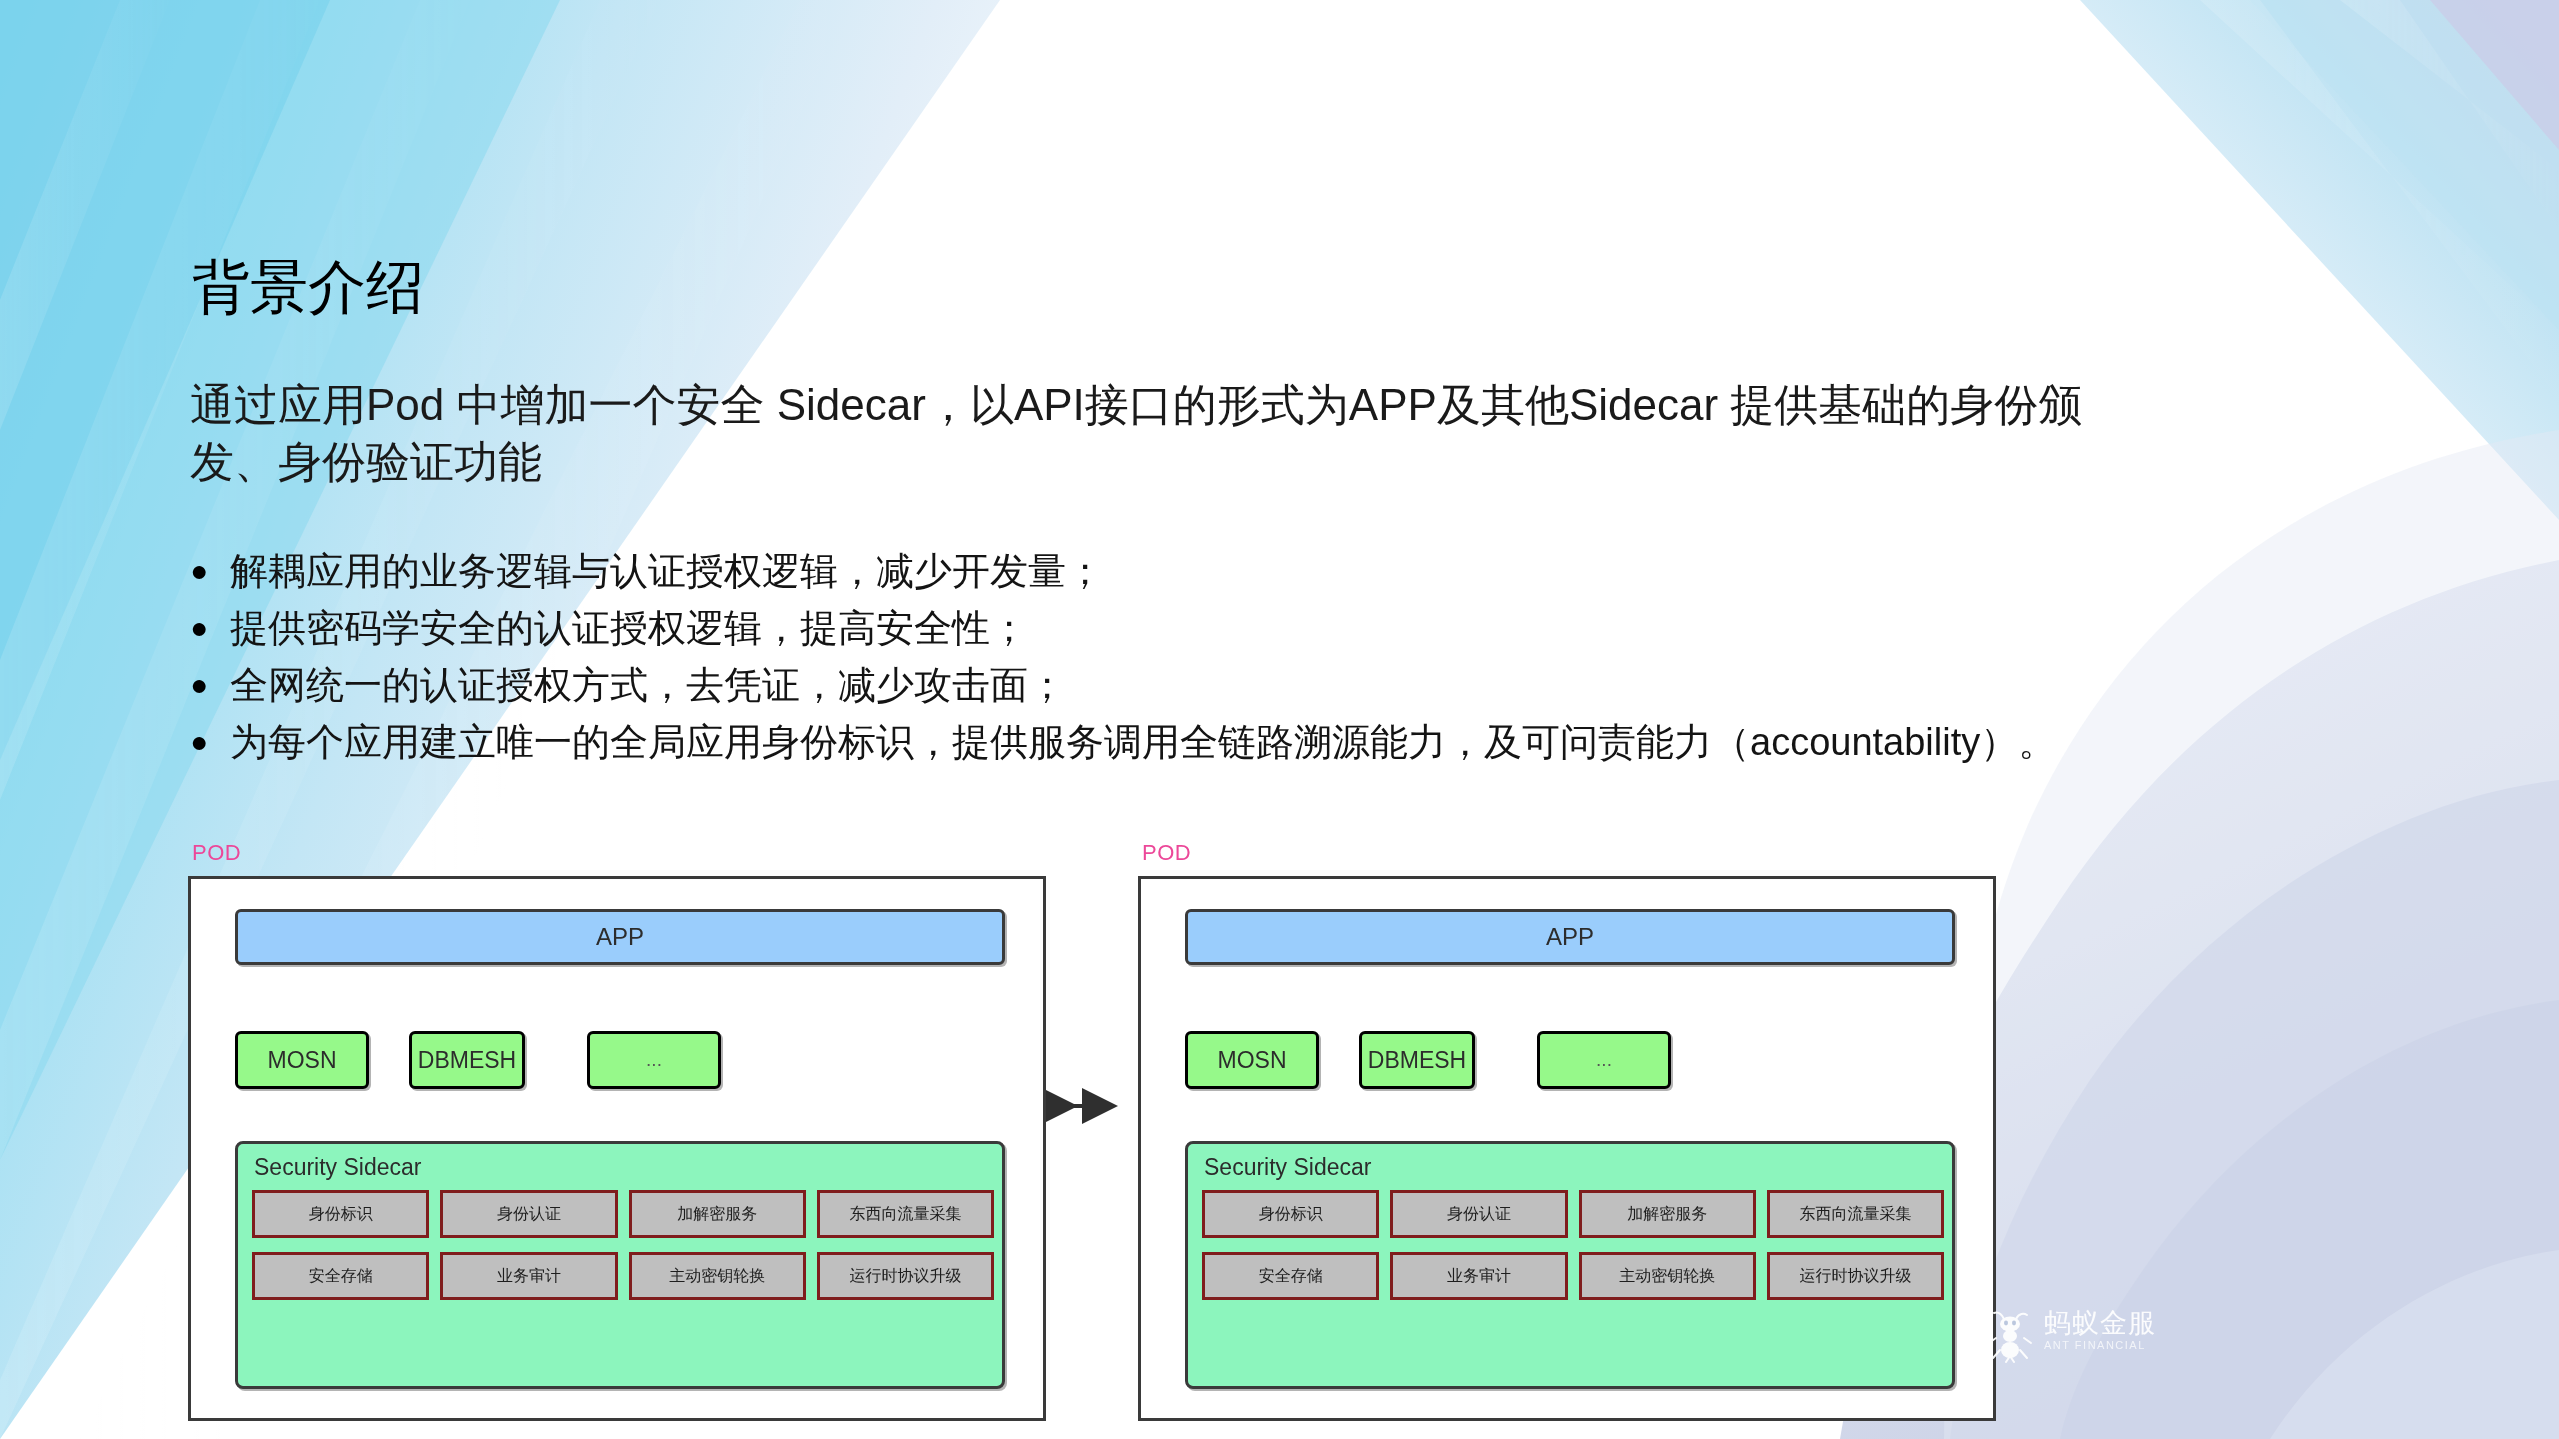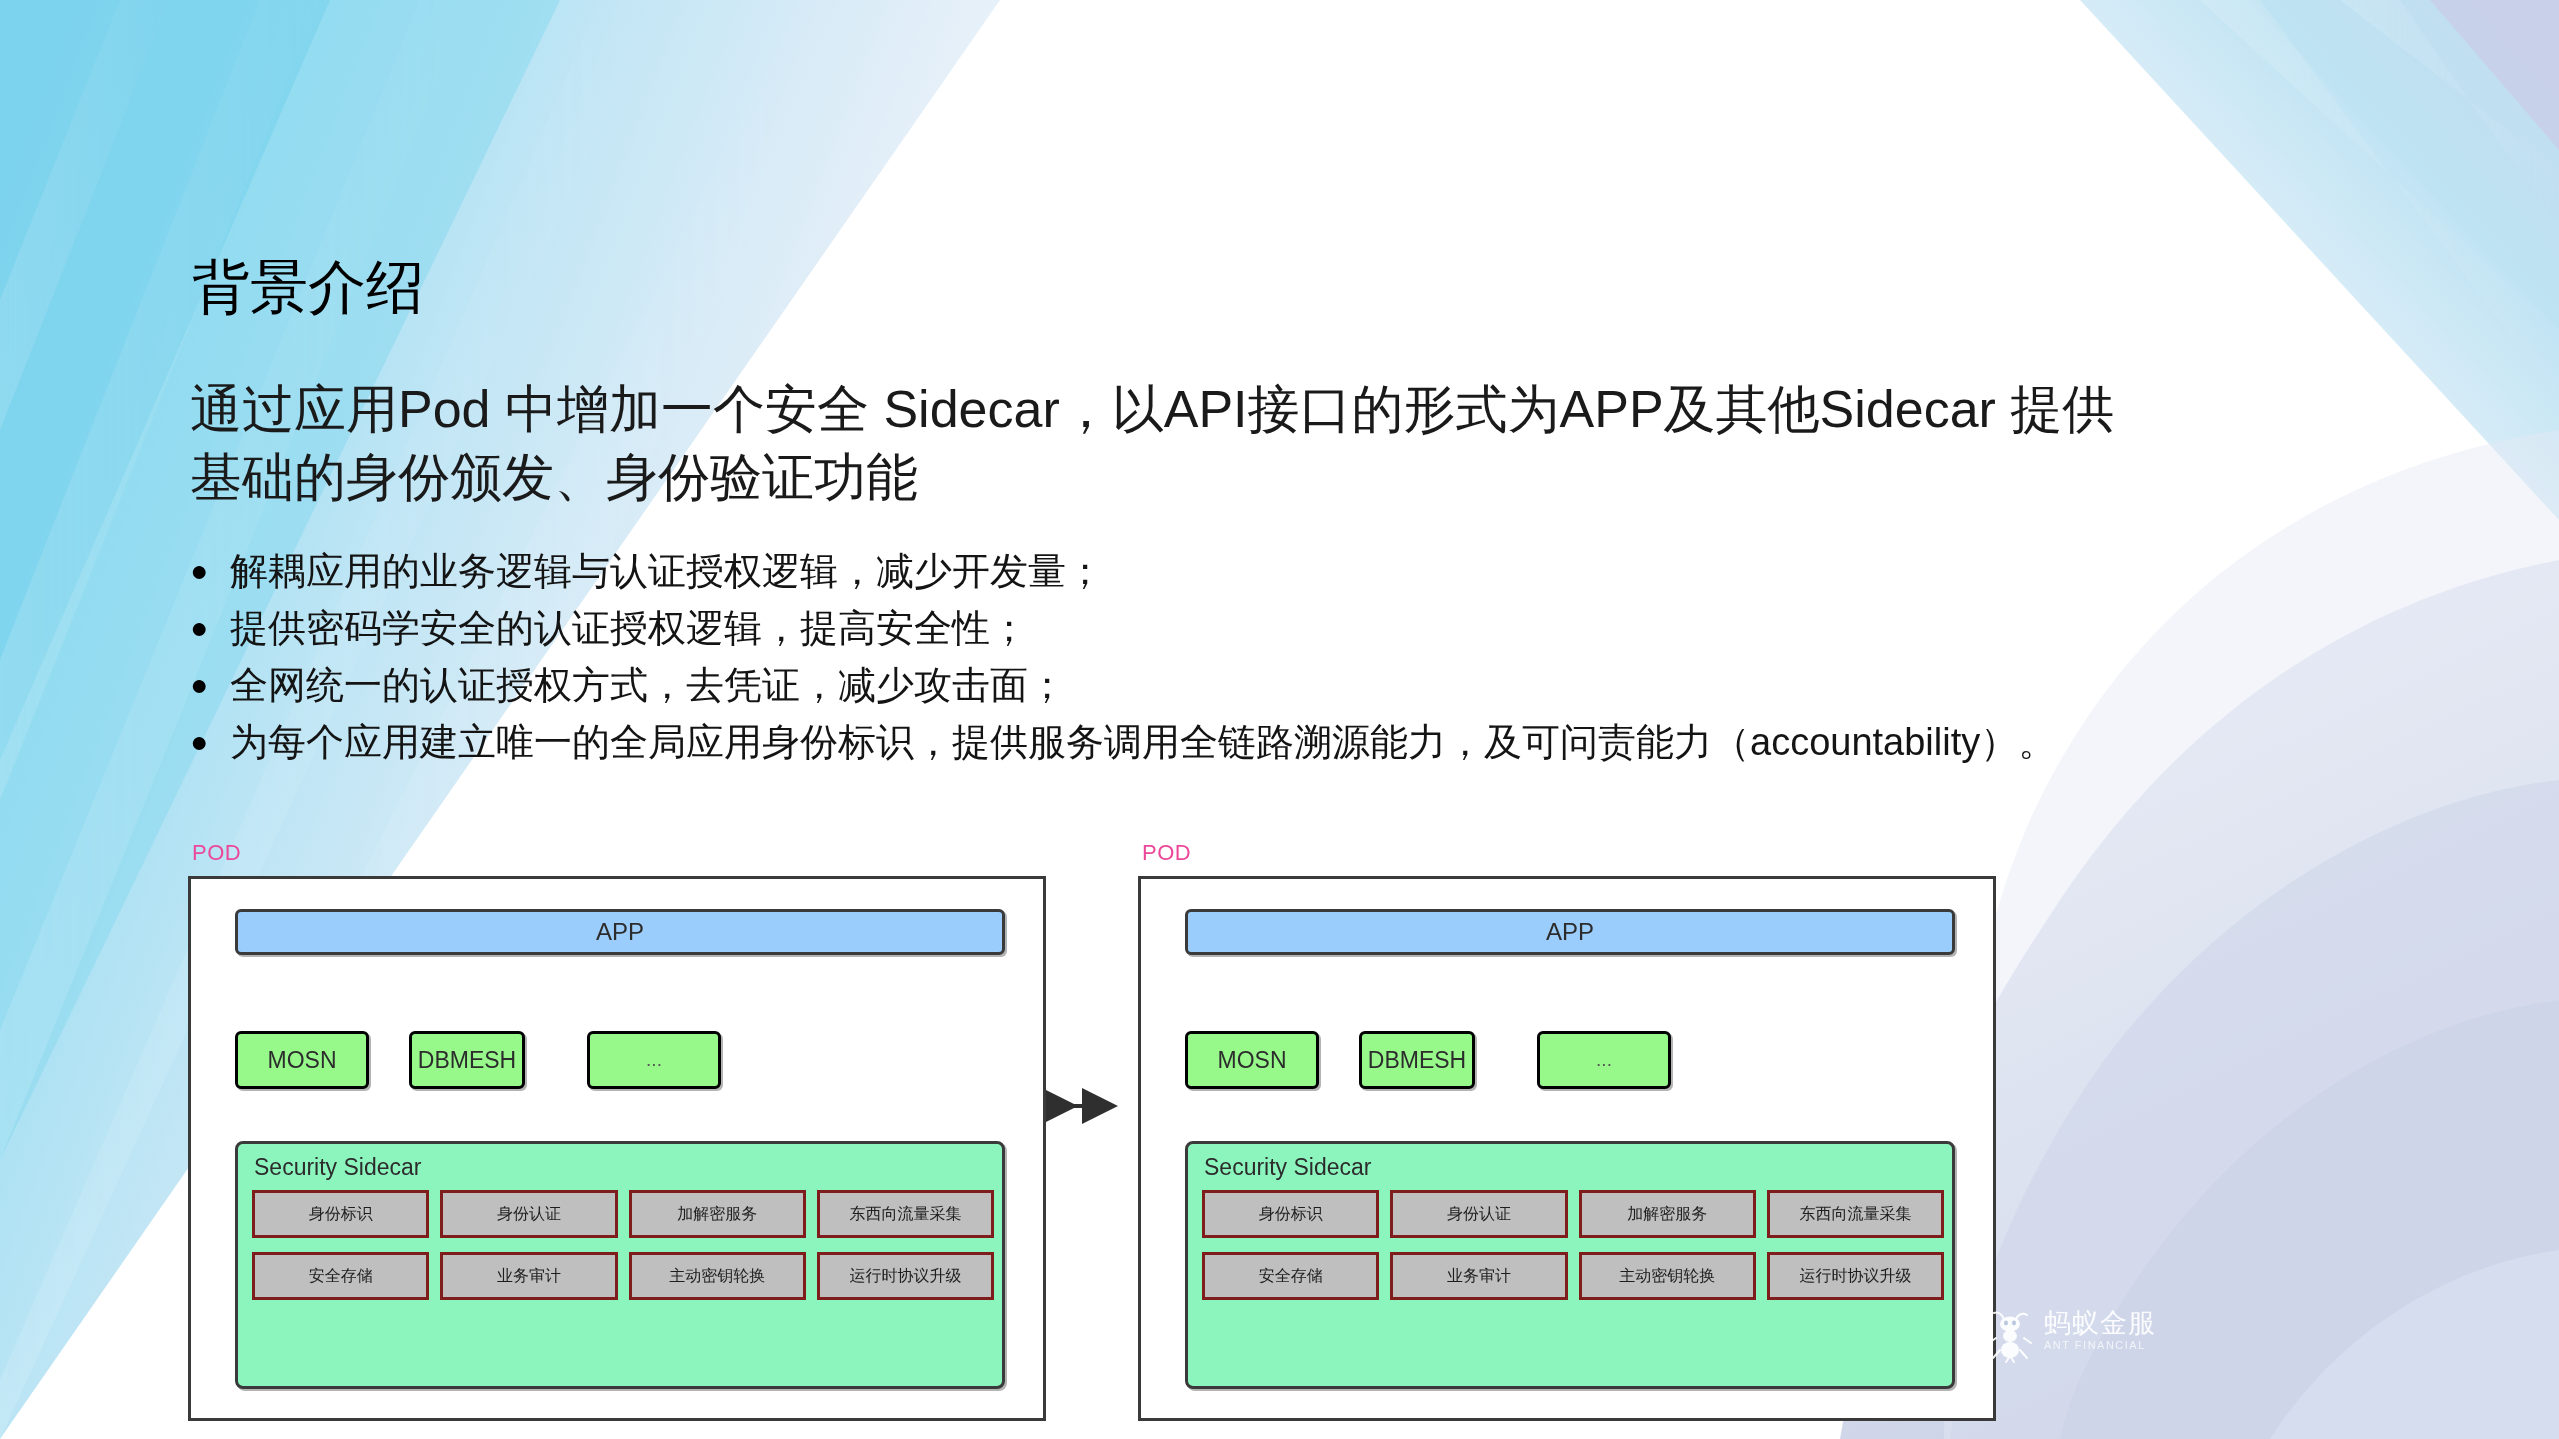--- a/index.html
+++ b/index.html
@@ -34,21 +34,21 @@
     line-height: 1.0;
     color: #000000;
     font-weight: 400;
     white-space: nowrap;
   }
 
   .para {
     position: absolute;
     left: 190px; top: 376px;
     width: 1960px;
-    font-size: 52px;
+    font-size: 44px;
     line-height: 1.30;
     color: #1a1a1a;
     font-weight: 400;
   }
 
   .bullets {
     position: absolute;
     left: 190px; top: 548px;
     width: 1960px;
   }
@@ -88,21 +88,21 @@
     background: #ffffff;
     border: 3px solid #3a3a3a;
     height: 545px;
   }
   .pod-left  { left: 0px;    width: 858px; }
   .pod-right { left: 950px;  width: 858px; }
 
   .app-box {
     position: absolute;
     left: 44px; top: 30px;
-    width: 770px; height: 46px;
+    width: 770px; height: 56px;
     background: #9acdfc;
     border: 3px solid #3a3a3a;
     border-radius: 6px;
     display: flex; align-items: center; justify-content: center;
     font-size: 24px; color: #2c2c2c;
     box-shadow: 2px 2px 0 rgba(40,40,40,0.35);
   }
 
   .mesh-box {
     position: absolute;

